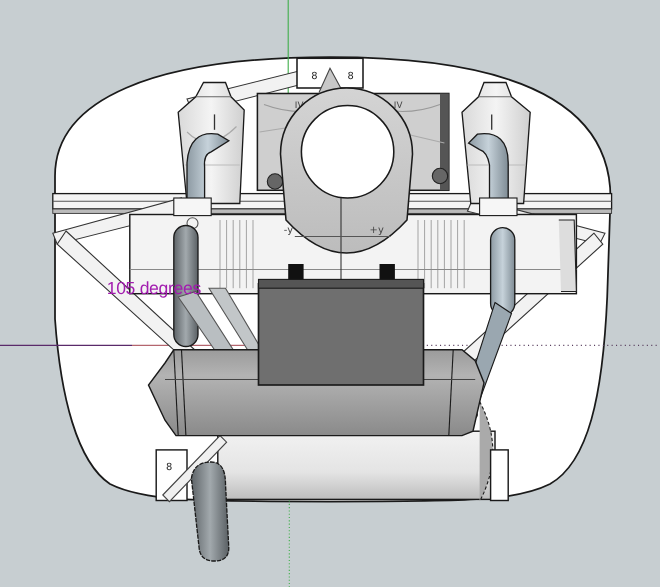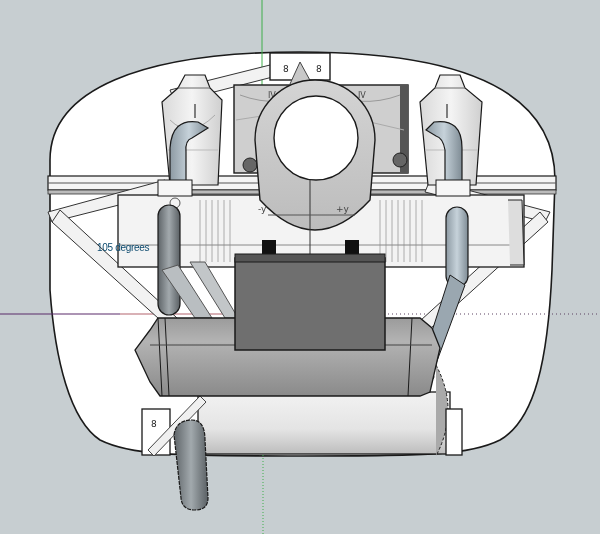--- a/index.html
+++ b/index.html
@@ -1,19 +1,19 @@
 <!DOCTYPE html>
 <html><head>
 <meta charset="utf-8">
 <style>
   html,body{margin:0;padding:0;}
   body{width:600px;height:534px;overflow:hidden;background:#c7ced1;font-family:"Liberation Sans",sans-serif;}
   #viewport{position:relative;width:600px;height:534px;background:#c7ced1;overflow:hidden;}
   #scene{position:absolute;left:0;top:0;}
-  .tooltip{position:absolute;left:97px;top:242px;font-size:10px;color:#0c4a6e;letter-spacing:-0.3px;white-space:nowrap;pointer-events:none;}
+  .tooltip{position:absolute;left:97px;top:254px;font-size:16px;color:#a21caf;letter-spacing:-0.3px;white-space:nowrap;pointer-events:none;}
 </style>
 </head>
 <body>
 
 <div id="viewport">
 <svg id="scene" width="600" height="534" viewBox="0 0 600 534" xmlns="http://www.w3.org/2000/svg">
   <defs>
     <linearGradient id="gPipe" x1="0" x2="1" y1="0" y2="0">
       <stop offset="0" stop-color="#8d9aa3"></stop>
       <stop offset="0.5" stop-color="#c6d2da"></stop>

